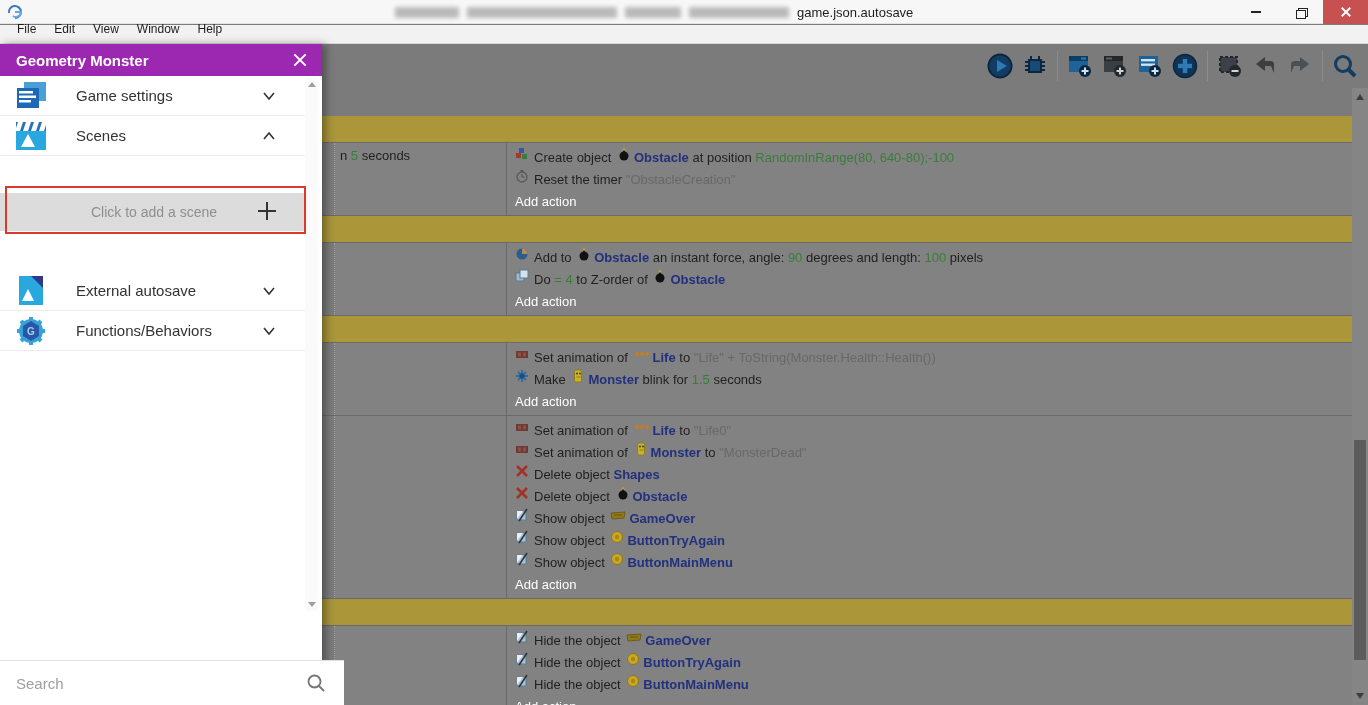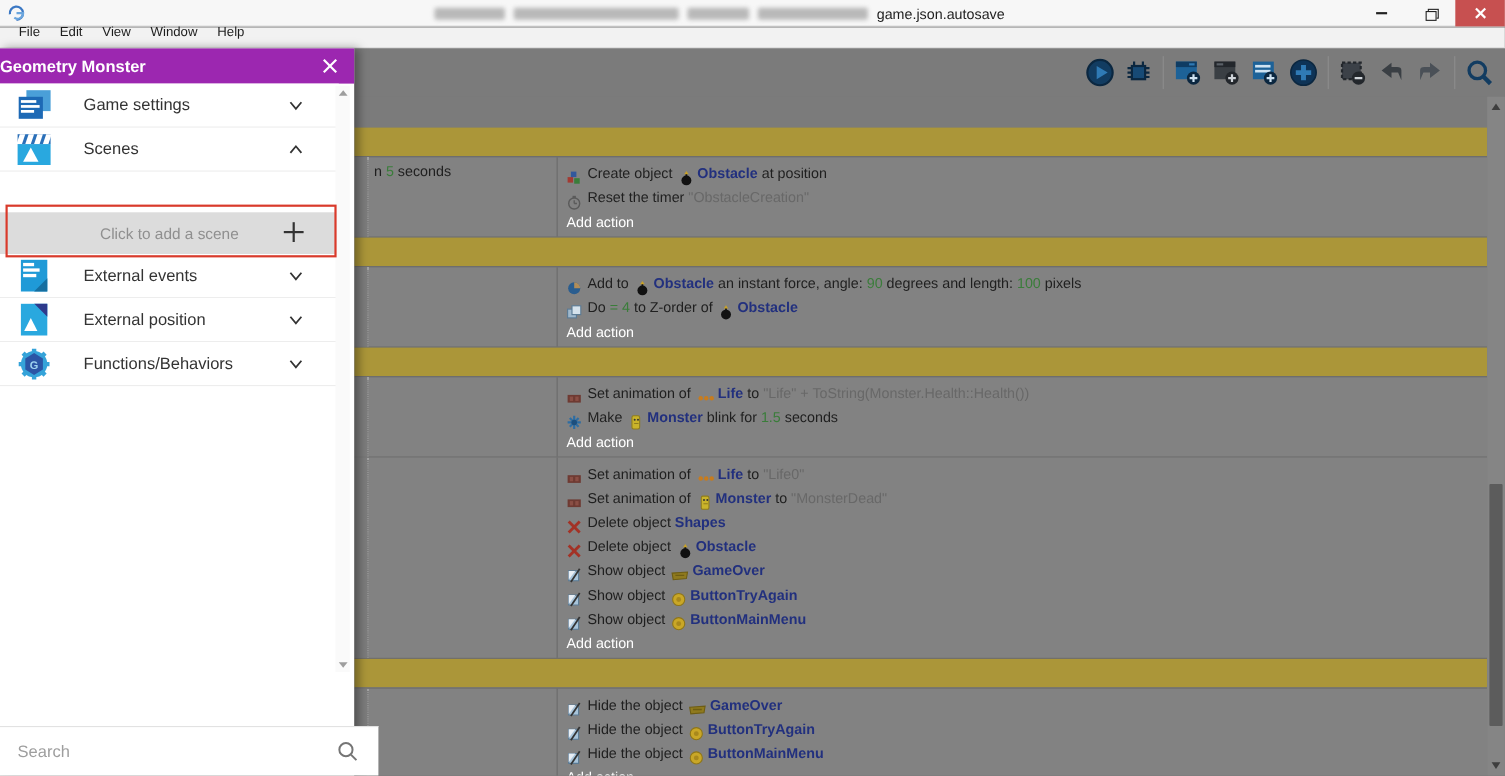--- a/index.html
+++ b/index.html
@@ -32,40 +32,40 @@
   .tsep { width:1px; height:30px; background:#8d8d8d; }
 
   .events-list { position:absolute; left:0; top:44px; width:1030px; height:617px; overflow:hidden; background:#7b7b7b; }
   .evt-spacer { height:28px; }
   .comment-block { height:26px; background:#ab9639; }
   .event-block { display:flex; background:#828282; border-top:1px solid #6a6a6a; border-bottom:1px solid #6a6a6a; }
   .event-block + .event-block { border-top:none; }
   .evt-margin { width:13px; background:#7c7c7c; border-right:1px dotted #a2a2a2; }
   .evt-conditions { width:172px; border-right:1px solid #6a6a6a; padding:5px 4px 3px 5px; font-size:13px; color:#1f1f1f; }
   .evt-actions { flex:1; padding:4px 6px 2px 8px; }
-  .action-line { height:22px; line-height:22px; font-size:13px; color:#1f1f1f; white-space:nowrap; display:flex; align-items:flex-end; }
+  .action-line { height:22px; line-height:22px; font-size:13px; color:#1f1f1f; white-space:nowrap; display:flex; align-items:flex-start; }
   .action-line .lead { margin-right:5px; display:inline-flex; }
   .seg { white-space:pre; }
   .seg-obj { color:#22307e; font-weight:bold; }
   .seg-num { color:#3a7d3a; }
   .seg-str { color:#686868; }
   .inline-obj-icon { display:inline-flex; margin:0 3px 0 2px; }
   .add-action { height:22px; line-height:22px; font-size:13px; color:#ffffff; }
   .cond-line { white-space:nowrap; }
 
   .evt-scrollbar { position:absolute; right:0; top:44px; width:16px; height:617px; background:#858585; }
   .sb-arrow { position:absolute; left:4px; width:0; height:0; border-left:4px solid transparent; border-right:4px solid transparent; }
   .sb-arrow.up { top:6px; border-bottom:6px solid #3e3e3e; }
   .sb-arrow.down { bottom:6px; border-top:6px solid #3e3e3e; }
   .sb-thumb { position:absolute; left:2px; width:12px; background:#5c5c5c; border-radius:1px; }
 
   
   .drawer { position:absolute; left:0; top:44px; width:322px; height:661px; background:#ffffff; box-shadow:4px 0 8px rgba(0,0,0,0.35); }
   .drawer-header { position:absolute; left:0; top:0; width:100%; height:32px; background:#9c27b0; display:flex; align-items:center; }
-  .drawer-title { color:#ffffff; font-size:15px; font-weight:bold; }
+  .drawer-title { color:#ffffff; font-size:15px; font-weight:bold; margin-left:16px; }
   .drawer-close { position:absolute; right:14px; top:8px; width:16px; height:16px; }
   .drawer-close::before,.drawer-close::after { content:""; position:absolute; left:0; top:7px; width:16px; height:2px; background:#fff; }
   .drawer-close::before{ transform:rotate(45deg);} .drawer-close::after{ transform:rotate(-45deg);}
 
   .drawer-row { position:absolute; left:0; width:308px; height:40px; display:flex; align-items:center; border-bottom:1px solid #ededed; background:#fff; }
   .drawer-row .row-icon { margin-left:14px; width:34px; height:30px; display:flex; align-items:center; justify-content:center; }
   .drawer-row .row-label { margin-left:28px; font-size:15px; color:#333; }
   .chev { position:absolute; right:32px; width:14px; height:14px; }
   .scene-item-row { position:absolute; left:0; width:308px; height:37px; display:flex; align-items:center; background:#fff; }
   .scene-item-label { margin-left:16px; font-size:14px; color:#333; }
@@ -227,20 +227,21 @@
             <span class="seg">Create object </span>
             <span class="inline-obj-icon">
               <svg width="14" height="14" viewBox="0 0 14 14">
                 <circle cx="7" cy="9" r="4.5" fill="#111"></circle>
                 <rect x="6.2" y="3" width="1.6" height="3" fill="#111"></rect>
                 <polygon points="7,0.5 9,3.5 5,3.5" fill="#c9a227"></polygon>
               </svg>
             </span>
             <span class="seg seg-obj">Obstacle</span>
             <span class="seg"> at position </span>
+            <span class="seg seg-num">RandomInRange(80, 640-80);-100</span>
           </div>
           <div class="action-line">
             <span class="lead">
               <svg width="14" height="14" viewBox="0 0 14 14">
                 <circle cx="7" cy="8" r="5" fill="none" stroke="#5a5a5a" stroke-width="1.3"></circle>
                 <line x1="7" y1="8" x2="7" y2="5" stroke="#5a5a5a" stroke-width="1.2"></line>
                 <line x1="7" y1="8" x2="9.5" y2="8" stroke="#5a5a5a" stroke-width="1.2"></line>
                 <rect x="5.5" y="1" width="3" height="2" fill="#5a5a5a"></rect>
               </svg>
             </span>
@@ -592,44 +593,29 @@
       </svg>
   </div>
 
 
   <div class="add-scene-row" style="top:149px">
     <span class="add-scene-label">Click to add a scene</span>
     <span class="plus-glyph"></span>
   </div>
   <div class="annotation-box"></div>
 
-  <div class="drawer-row" style="top:187px">
-    <span class="row-icon">
-        <svg width="34" height="30" viewBox="0 0 34 30">
-          <rect x="5" y="0" width="24" height="29" fill="#1f9ad7"></rect>
-          <polygon points="29,29 17,29 29,17" fill="#166fa0"></polygon>
-          <rect x="7" y="3" width="10" height="3" fill="#fff"></rect>
-          <rect x="7" y="8" width="15" height="3" fill="#fff"></rect>
-          <rect x="7" y="13" width="12" height="3" fill="#fff"></rect>
-        </svg>
-      </span>
-    <span class="row-label">External events</span>
-    <svg class="chev" viewBox="0 0 14 14">
-        <polyline points="2,4 7,10 12,4" fill="none" stroke="#333" stroke-width="1.6"></polyline>
-      </svg>
-  </div>
   <div class="drawer-row" style="top:227px">
     <span class="row-icon">
         <svg width="34" height="30" viewBox="0 0 34 30">
           <rect x="5" y="0" width="24" height="29" fill="#29a8df"></rect>
           <polygon points="29,0 29,12 17,0" fill="#2d3a8c"></polygon>
           <polygon points="8,25 14,13 20,25" fill="#fff"></polygon>
         </svg>
       </span>
-    <span class="row-label">External position</span>
+    <span class="row-label">External autosave</span>
     <svg class="chev" viewBox="0 0 14 14">
         <polyline points="2,4 7,10 12,4" fill="none" stroke="#333" stroke-width="1.6"></polyline>
       </svg>
   </div>
   <div class="drawer-row" style="top:267px">
     <span class="row-icon">
         <svg width="34" height="30" viewBox="0 0 34 30">
           <circle cx="17" cy="15" r="12" fill="#35a3d9"></circle>
           <g stroke="#35a3d9" stroke-width="4">
             <line x1="17" y1="1" x2="17" y2="29"></line>

